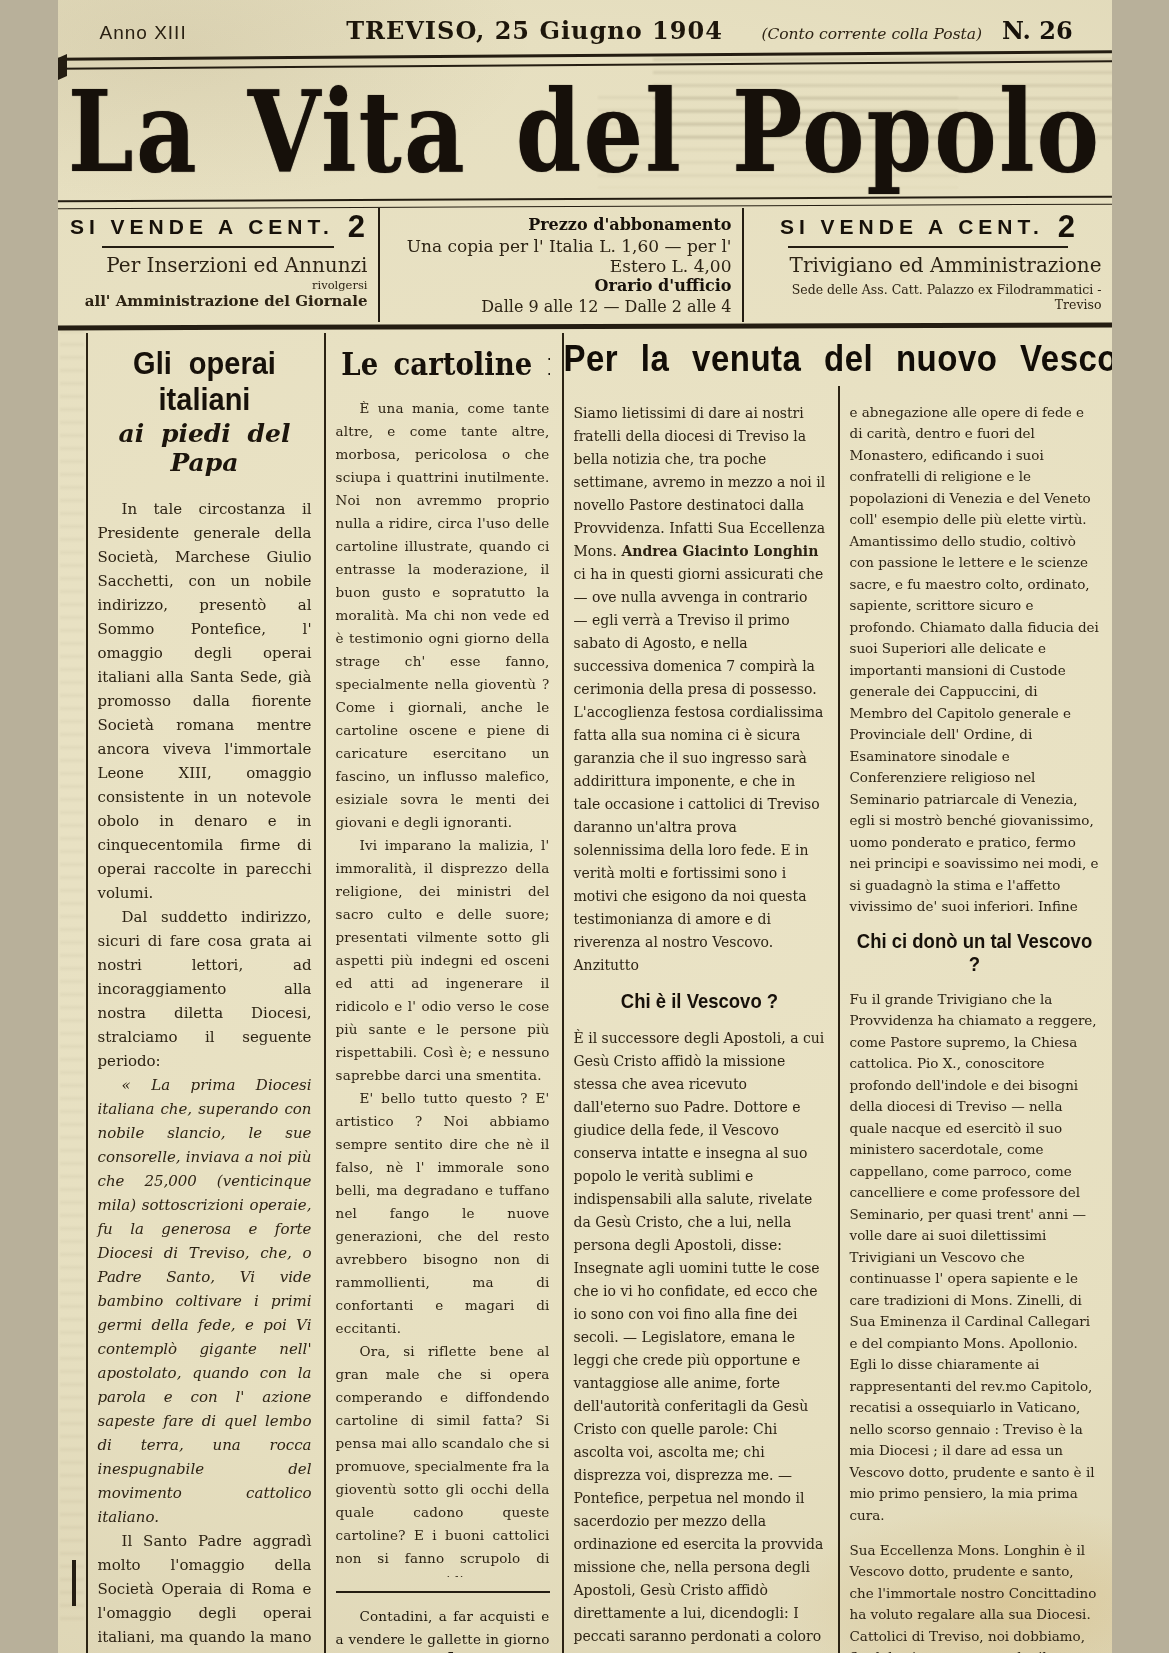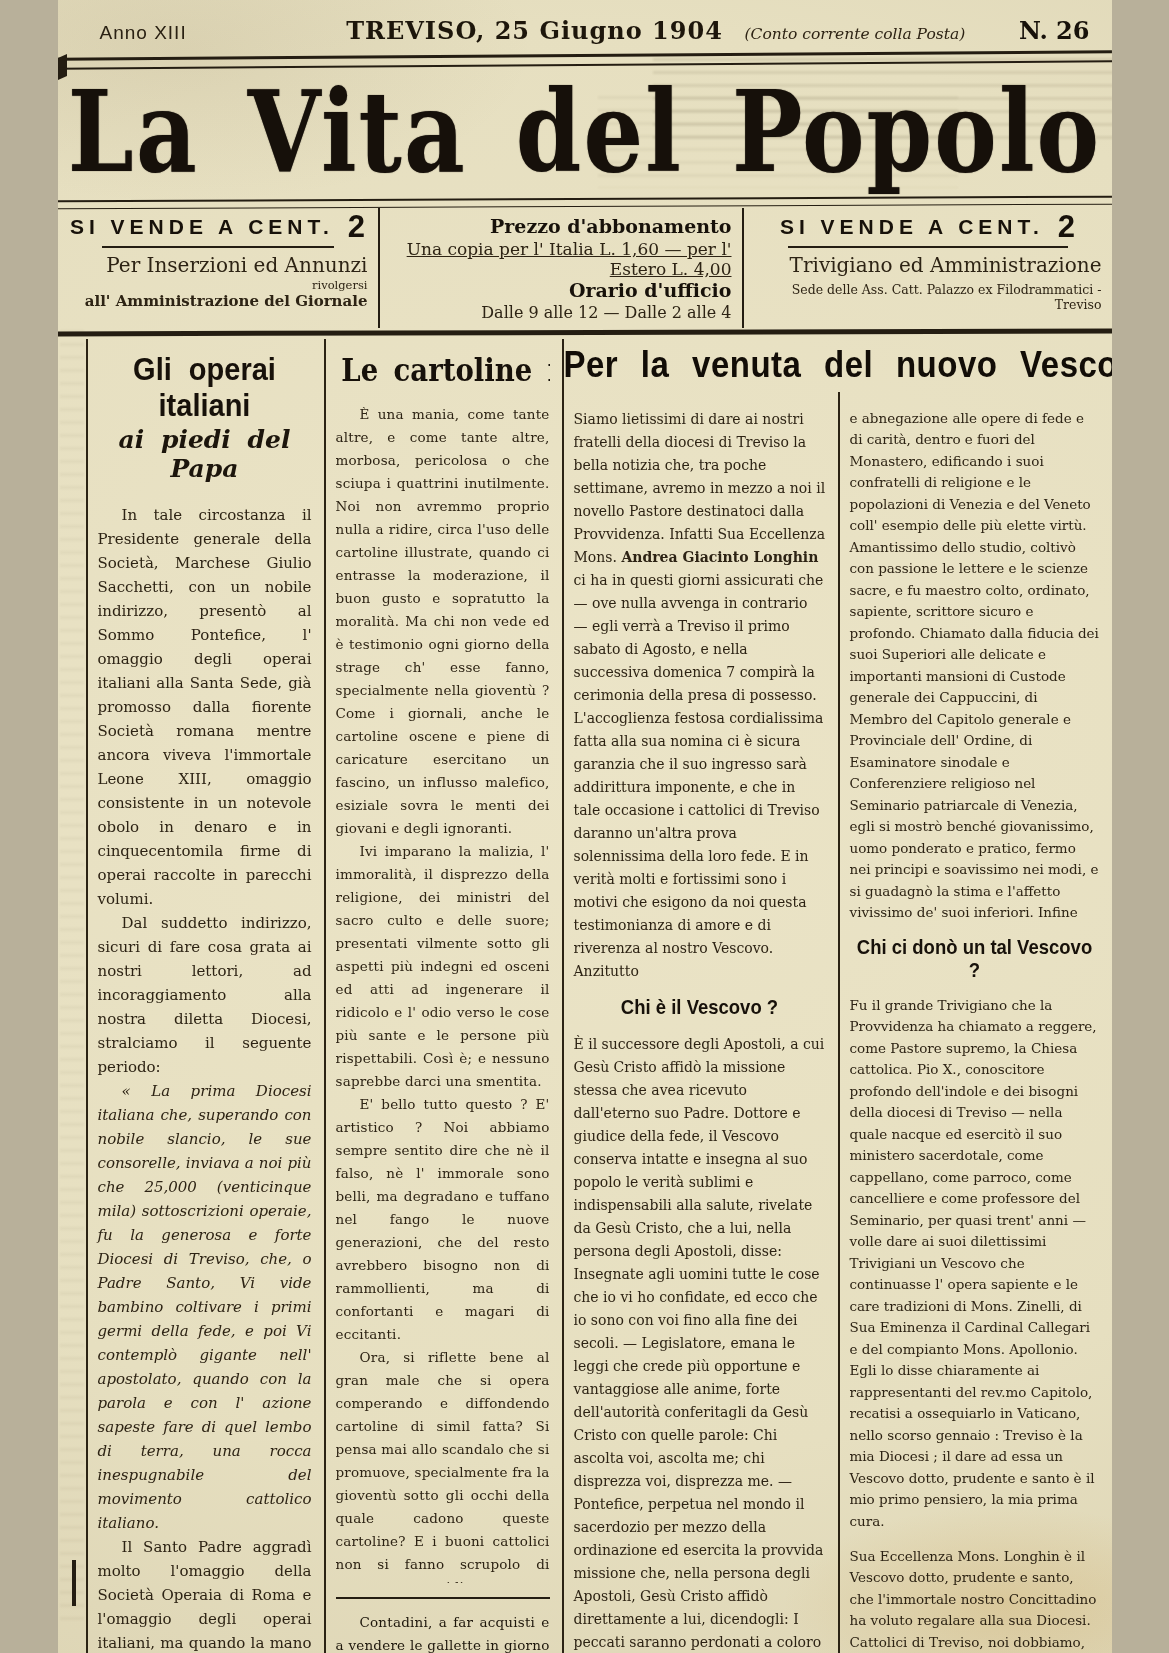--- a/index.html
+++ b/index.html
@@ -20,21 +20,21 @@
   .g-right{left:1112px;top:325px;width:50px;height:1300px;opacity:.8;}
   .g-left{left:2px;top:330px;width:24px;height:1290px;opacity:.4;}
   .mark{position:absolute;background:#241d12;}
   .m1{left:0;top:56px;width:9px;height:22px;transform:skewY(-24deg);}
   .m2{left:14px;top:1560px;width:4px;height:46px;}
 
   
   .topline{display:flex;align-items:baseline;padding:16px 22px 0 42px;}
   .anno{width:225px;font-family:"Liberation Sans",sans-serif;font-size:19px;letter-spacing:1px;color:#2a2113;}
   .place-date{flex:1;text-align:center;font-weight:bold;font-size:24px;letter-spacing:1px;color:#1d160b;}
-  .right-group{width:345px;display:flex;justify-content:space-between;align-items:baseline;gap:20px;}
+  .right-group{width:345px;display:flex;justify-content:center;align-items:baseline;gap:20px;}
   .postal{font-style:italic;font-size:15.5px;white-space:nowrap;}
   .issue{font-weight:bold;font-size:24px;color:#17110a;}
   .rule-a{margin-top:9px;height:7px;border-top:3px solid #241d12;border-bottom:2px solid #241d12;transform:rotate(-.4deg);}
   .masthead-wrap{height:132px;display:flex;align-items:center;justify-content:center;}
   .masthead{
     font-weight:bold;font-size:92px;line-height:1;color:#16100a;white-space:nowrap;
     letter-spacing:2px;word-spacing:14px;transform:scale(1.02,1.22);
     text-shadow:0 0 1px rgba(22,16,10,.65);
   }
   .rule-b{height:6px;border-top:2px solid #241d12;border-bottom:1px solid #241d12;transform:rotate(-.25deg);}
@@ -45,22 +45,22 @@
   .cell.c-left{width:300px;border-right:2px solid #241d12;}
   .cell.c-center{flex:1;}
   .cell.c-right{width:348px;border-left:2px solid #241d12;}
   .sell-line{font-family:"Liberation Sans",sans-serif;font-weight:bold;font-size:21px;letter-spacing:5px;
     display:flex;align-items:center;justify-content:center;gap:14px;color:#17110a;}
   .sell-price{font-size:31px;letter-spacing:0;line-height:.8;}
   .inner-rule{border:none;border-top:2px solid #241d12;margin:6px 34px 5px;}
   .ib-b1{font-weight:normal;font-size:20px;}
   .ib-s{font-size:11.5px;margin-top:1px;}
   .ib-b2{font-weight:bold;font-size:15px;}
-  .ib-title{font-weight:bold;font-size:19px;color:#17110a;}
-  .ib-line{font-size:17px;margin-top:2px;text-decoration:underline;}
+  .ib-title{font-weight:bold;font-size:16px;color:#17110a;}
+  .ib-line{font-size:17px;margin-top:2px;}
   .ib-line2{font-size:16px;margin-top:2px;}
   .ib-addr{font-weight:normal;font-size:12.5px;margin-top:5px;}
   .rule-c{height:5px;background:#241d12;transform:rotate(-.15deg);margin-top:2px;}
 
   
   .columns{display:flex;align-items:stretch;margin:4px 0 0 28px;height:1345px;overflow:hidden;border-left:2px solid #2b2314;}
   .col{width:272px;padding:4px 12px 0 10px;overflow:hidden;box-sizing:border-box;}
   .col.bordered{border-right:2px solid #2b2314;}
   .col p{margin:0;text-align:justify;text-indent:24px;}
   p.noindent{text-indent:0;}

